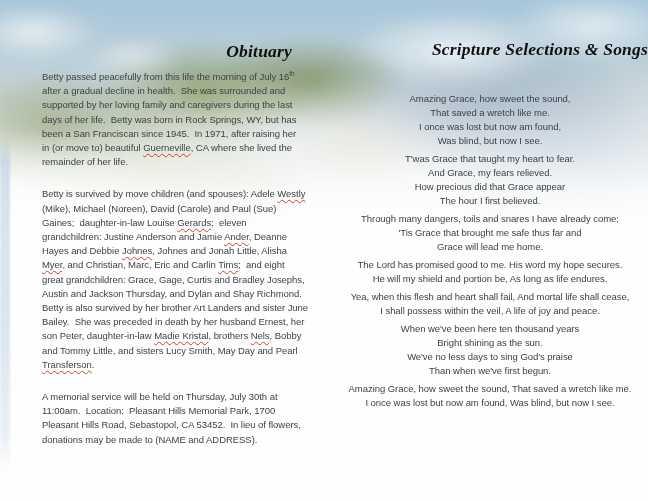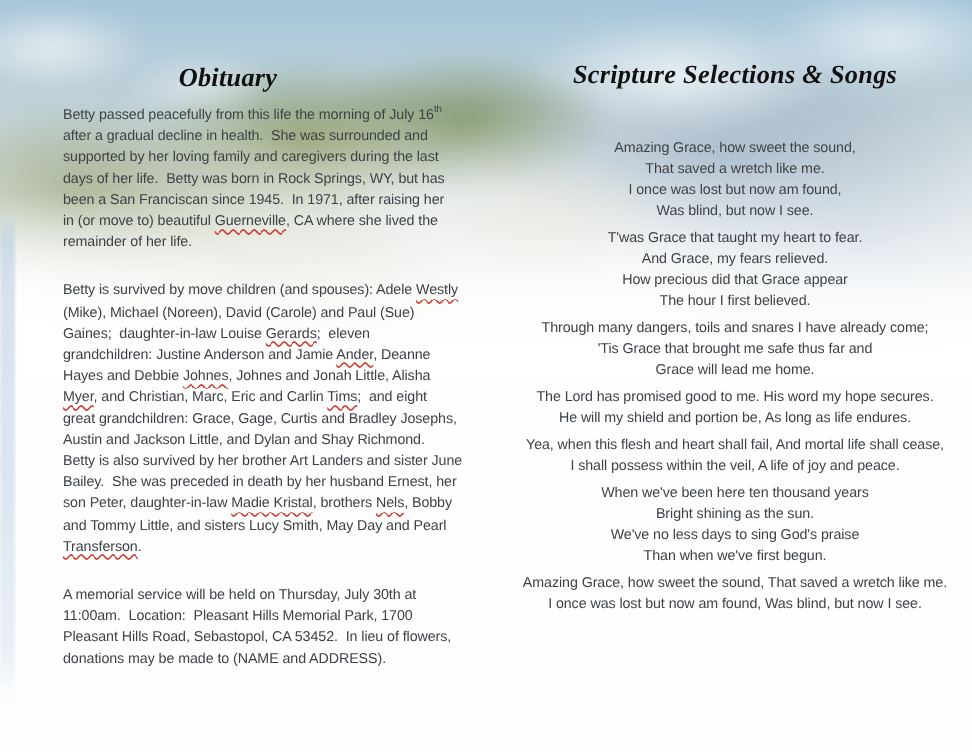--- a/index.html
+++ b/index.html
@@ -51,21 +51,21 @@
   }
   
   .col{position:absolute;color:var(--body-text);}
   .col-left{left:42px;top:40px;width:280px;}
   .col-right{left:332px;top:38px;width:316px;text-align:center;}
   .title{
     font-family:"Liberation Serif",serif;
     font-weight:bold;font-style:italic;
     font-size:17.5px;line-height:22px;
     color:var(--title-text);
-    text-align:center;
+    text-align:right;
     letter-spacing:.2px;
   }
   .col-left .title{transform:translateX(-30px);}
   .body-text{margin-top:8px;font-size:9.5px;line-height:14.2px;letter-spacing:-.05px;}
   .body-text p{margin:0 0 18px 0;}
   .body-text .line{display:block;white-space:pre-wrap;}
   .verses{margin-top:32px;font-size:9.5px;line-height:14px;letter-spacing:-.05px;}
   .verse{margin:0 0 4px 0;}
   .verse .line{display:block;white-space:pre-wrap;}
   .msp{
@@ -103,21 +103,21 @@
           <span class="line"><span>remainder of her life.</span></span>
         </p>
         <p>
           <span class="line"><span>Betty is survived by move children (and spouses): Adele </span><span class="msp">Westly</span></span>
           <span class="line"><span>(Mike), Michael (Noreen), David (Carole) and Paul (Sue)</span></span>
           <span class="line"><span>Gaines;  daughter-in-law Louise </span><span class="msp">Gerards</span><span>;  eleven</span></span>
           <span class="line"><span>grandchildren: Justine Anderson and Jamie </span><span class="msp">Ander</span><span>, Deanne</span></span>
           <span class="line"><span>Hayes and Debbie </span><span class="msp">Johnes</span><span>, Johnes and Jonah Little, Alisha</span></span>
           <span class="line"><span class="msp">Myer</span><span>, and Christian, Marc, Eric and Carlin </span><span class="msp">Tims</span><span>;  and eight</span></span>
           <span class="line"><span>great grandchildren: Grace, Gage, Curtis and Bradley Josephs,</span></span>
-          <span class="line"><span>Austin and Jackson Little, and Dylan and Shay Richmond.</span></span>
+          <span class="line"><span>Austin and Jackson Thursday, and Dylan and Shay Richmond.</span></span>
           <span class="line"><span>Betty is also survived by her brother Art Landers and sister June</span></span>
           <span class="line"><span>Bailey.  She was preceded in death by her husband Ernest, her</span></span>
           <span class="line"><span>son Peter, daughter-in-law </span><span class="msp">Madie Kristal</span><span>, brothers </span><span class="msp">Nels</span><span>, Bobby</span></span>
           <span class="line"><span>and Tommy Little, and sisters Lucy Smith, May Day and Pearl</span></span>
           <span class="line"><span class="msp">Transferson</span><span>.</span></span>
         </p>
         <p>
           <span class="line"><span>A memorial service will be held on Thursday, July 30th at</span></span>
           <span class="line"><span>11:00am.  Location:  Pleasant Hills Memorial Park, 1700</span></span>
           <span class="line"><span>Pleasant Hills Road, Sebastopol, CA 53452.  In lieu of flowers,</span></span>

